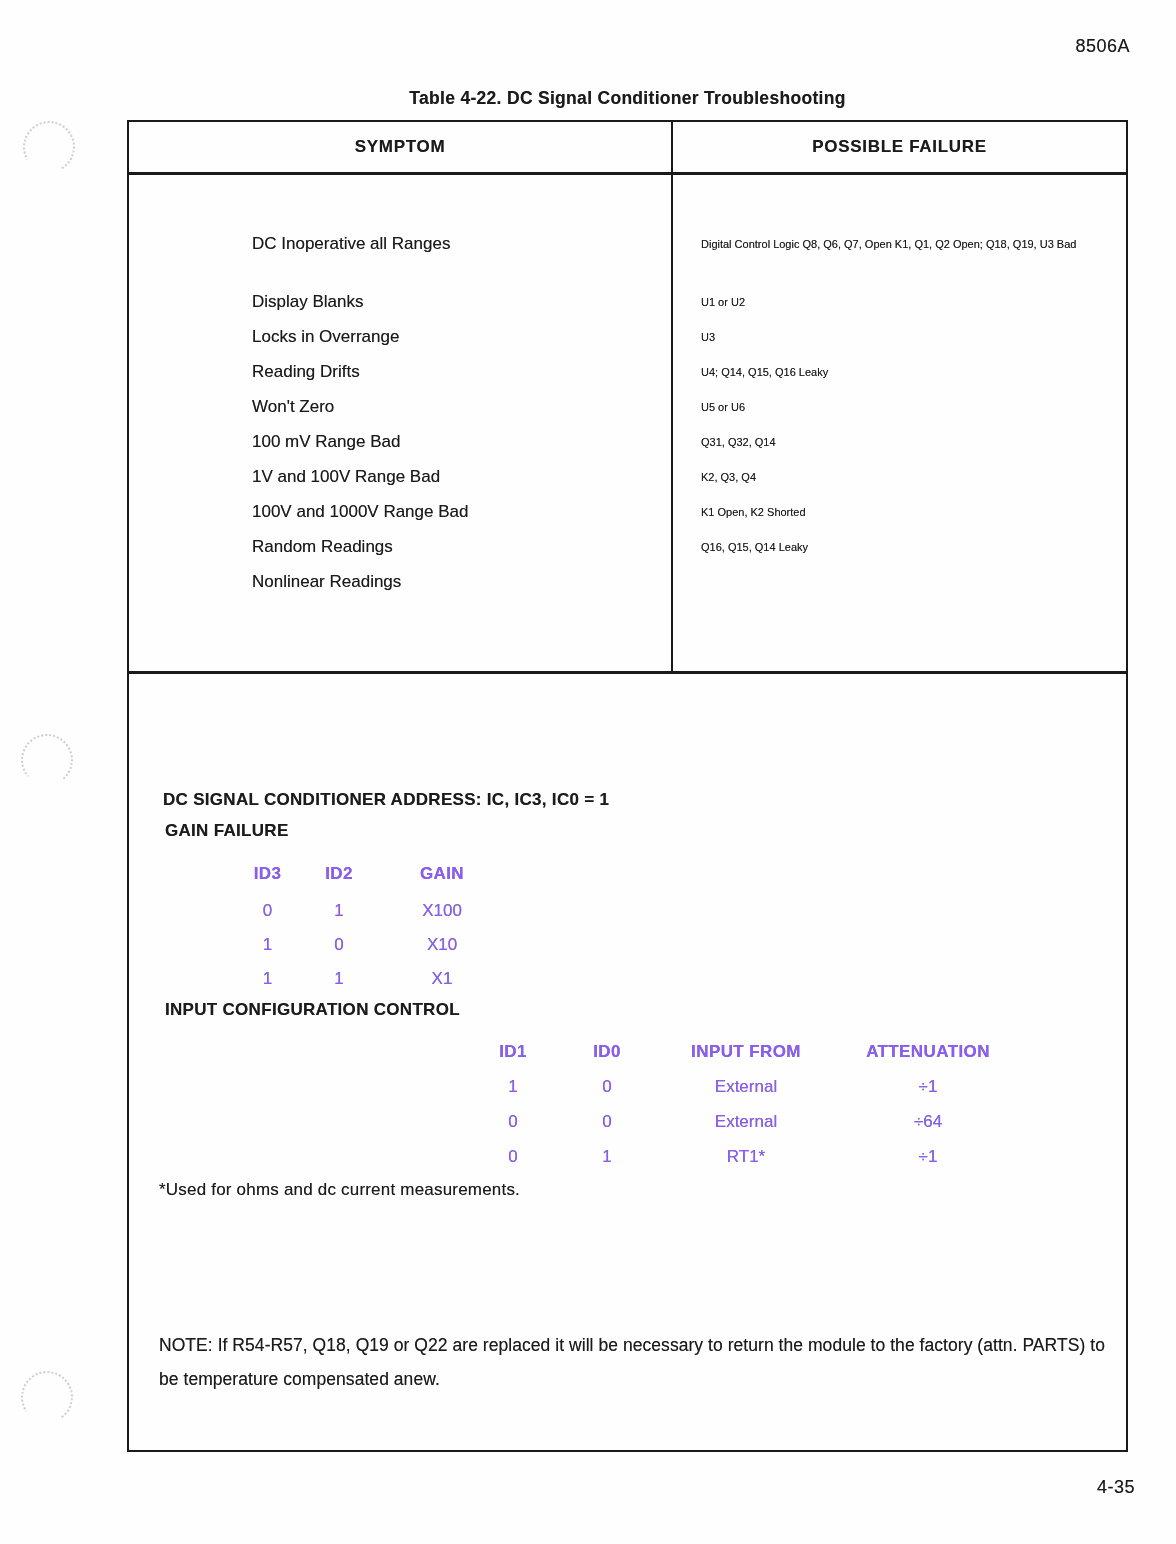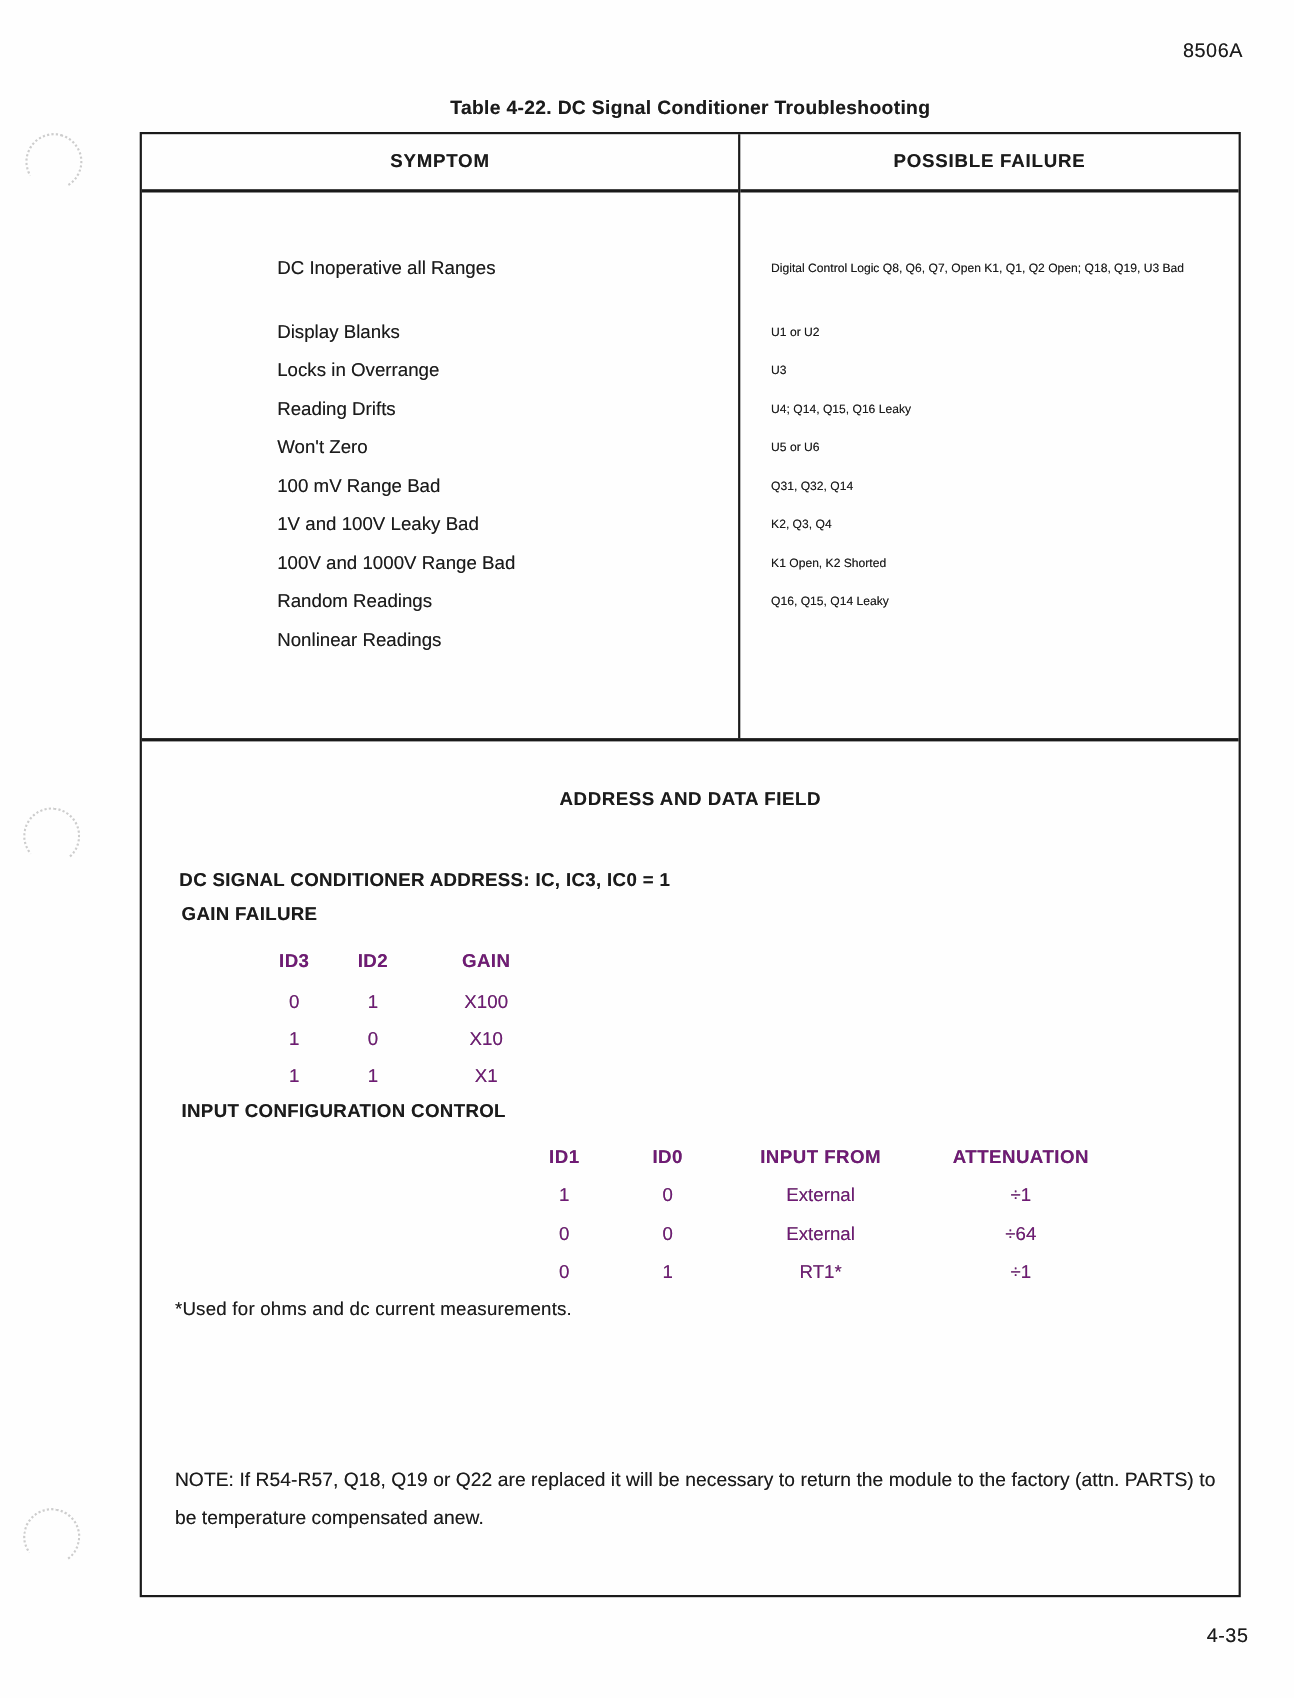--- a/index.html
+++ b/index.html
@@ -115,21 +115,21 @@
   .gain-heading {
     position: absolute;
     top: 147px;
     left: 36px;
     font-weight: bold;
     letter-spacing: 0.3px;
   }
   table.mini {
     border-collapse: collapse;
     font-size: 17px;
-    color: #701a75;
+    color: #8b5cf6;
   }
   table.mini td {
     text-align: center;
     vertical-align: top;
     line-height: 26px;
     padding: 0;
   }
   table.mini tr.hdr td { font-weight: bold; letter-spacing: 0.4px; }
   .gain-table {
     position: absolute;
@@ -209,21 +209,21 @@
     <div class="upper">
       <div class="col-left">
         <div class="cell-header">SYMPTOM</div>
         <div class="sym-list">
           <div class="t-row tall">DC Inoperative all Ranges</div>
           <div class="t-row">Display Blanks</div>
           <div class="t-row">Locks in Overrange</div>
           <div class="t-row">Reading Drifts</div>
           <div class="t-row">Won't Zero</div>
           <div class="t-row">100 mV Range Bad</div>
-          <div class="t-row">1V and 100V Leaky Bad</div>
+          <div class="t-row">1V and 100V Range Bad</div>
           <div class="t-row">100V and 1000V Range Bad</div>
           <div class="t-row">Random Readings</div>
           <div class="t-row">Nonlinear Readings</div>
         </div>
       </div>
       <div class="col-right">
         <div class="cell-header">POSSIBLE FAILURE</div>
         <div class="fail-list">
           <div class="t-row tall">Digital Control Logic Q8, Q6, Q7, Open K1, Q1, Q2 Open; Q18, Q19, U3 Bad</div>
           <div class="t-row">U1 or U2</div>
@@ -232,21 +232,20 @@
           <div class="t-row">U5 or U6</div>
           <div class="t-row">Q31, Q32, Q14</div>
           <div class="t-row">K2, Q3, Q4</div>
           <div class="t-row">K1 Open, K2 Shorted</div>
           <div class="t-row">Q16, Q15, Q14 Leaky</div>
         </div>
       </div>
     </div>
 
     <div class="lower">
-      <div class="addr-heading">ADDRESS AND DATA FIELD</div>
       <div class="addr-line">DC SIGNAL CONDITIONER ADDRESS: IC, IC3, IC0 = 1</div>
 
       <div class="gain-heading">GAIN FAILURE</div>
       <table class="mini gain-table">
         <tbody>
             <tr class="hdr">
           <td>ID3</td>
           <td>ID2</td>
           <td>GAIN</td>
         </tr>

